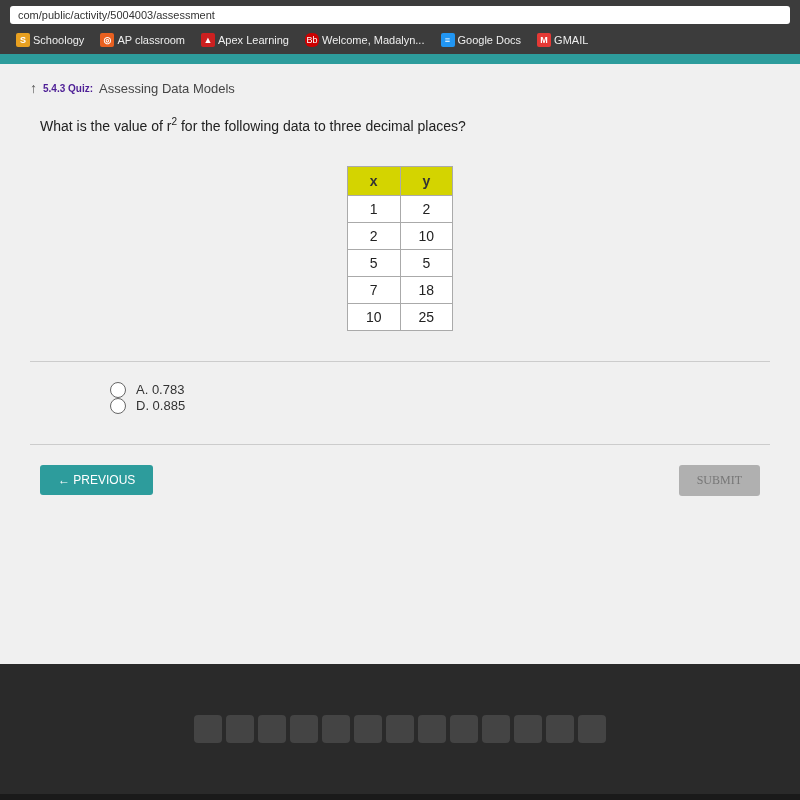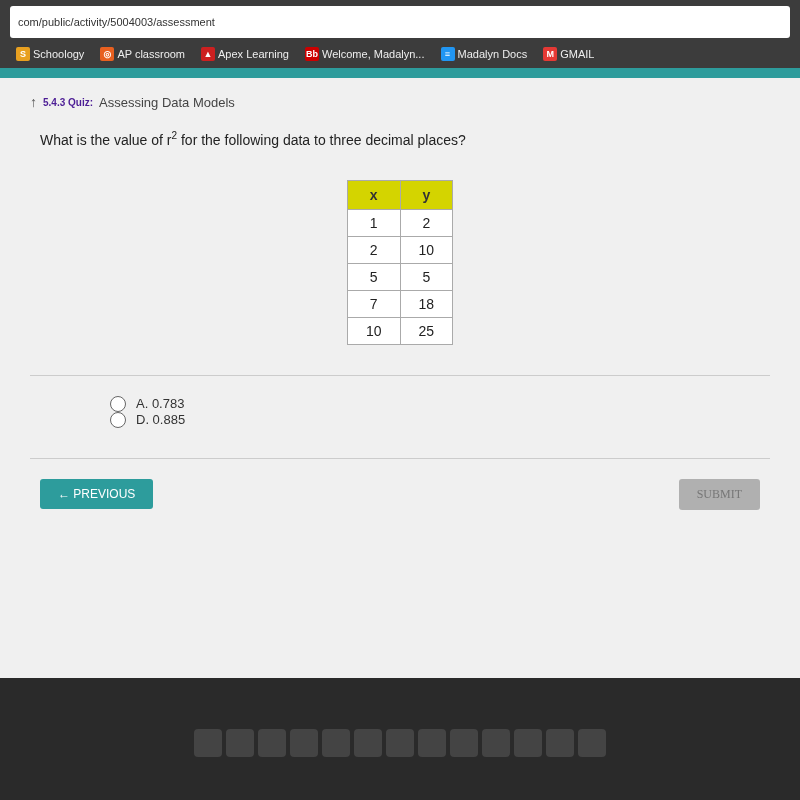--- a/index.html
+++ b/index.html
@@ -13,21 +13,21 @@
 
     
     .browser-chrome {
       background: #3c3c3c;
       padding: 6px 10px 0 10px;
     }
 
     .address-bar {
       background: #fff;
       border-radius: 3px;
-      padding: 10px 8px;
+      padding: 3px 8px;
       font-size: 11px;
       color: #333;
       margin-bottom: 6px;
     }
 
     .bookmarks-bar {
       display: flex;
       align-items: center;
       gap: 4px;
       padding-bottom: 4px;
@@ -235,26 +235,26 @@
       </div>
       <div class="bookmark-item">
         <span class="bookmark-icon" style="background: rgb(232, 96, 32); color: rgb(255, 255, 255); font-size: 9px; display: flex; align-items: center; justify-content: center; font-weight: bold;">◎</span>
         <span>AP classroom</span>
       </div>
       <div class="bookmark-item">
         <span class="bookmark-icon" style="background: rgb(204, 32, 32); color: rgb(255, 255, 255); font-size: 9px; display: flex; align-items: center; justify-content: center; font-weight: bold;">▲</span>
         <span>Apex Learning</span>
       </div>
       <div class="bookmark-item">
-        <span class="bookmark-icon" style="background: rgb(204, 0, 0); color: rgb(255, 255, 255); font-size: 9px; display: flex; align-items: center; justify-content: center; font-weight: bold;">Bb</span>
+        <span class="bookmark-icon" style="background: rgb(204, 0, 0); color: rgb(255, 255, 255); font-size: 9px; display: flex; align-items: center; justify-content: center; font-weight: normal; border-radius: 6px;">Bb</span>
         <span>Welcome, Madalyn...</span>
       </div>
       <div class="bookmark-item">
         <span class="bookmark-icon" style="background: rgb(33, 150, 243); color: rgb(255, 255, 255); font-size: 9px; display: flex; align-items: center; justify-content: center; font-weight: bold;">≡</span>
-        <span>Madalyn Docs</span>
+        <span>Google Docs</span>
       </div>
       <div class="bookmark-item">
         <span class="bookmark-icon" style="background: rgb(229, 57, 53); color: rgb(255, 255, 255); font-size: 9px; display: flex; align-items: center; justify-content: center; font-weight: bold;">M</span>
         <span>GMAIL</span>
       </div>
     </div>
 </div>
 
 <div class="site-header"></div>
 

